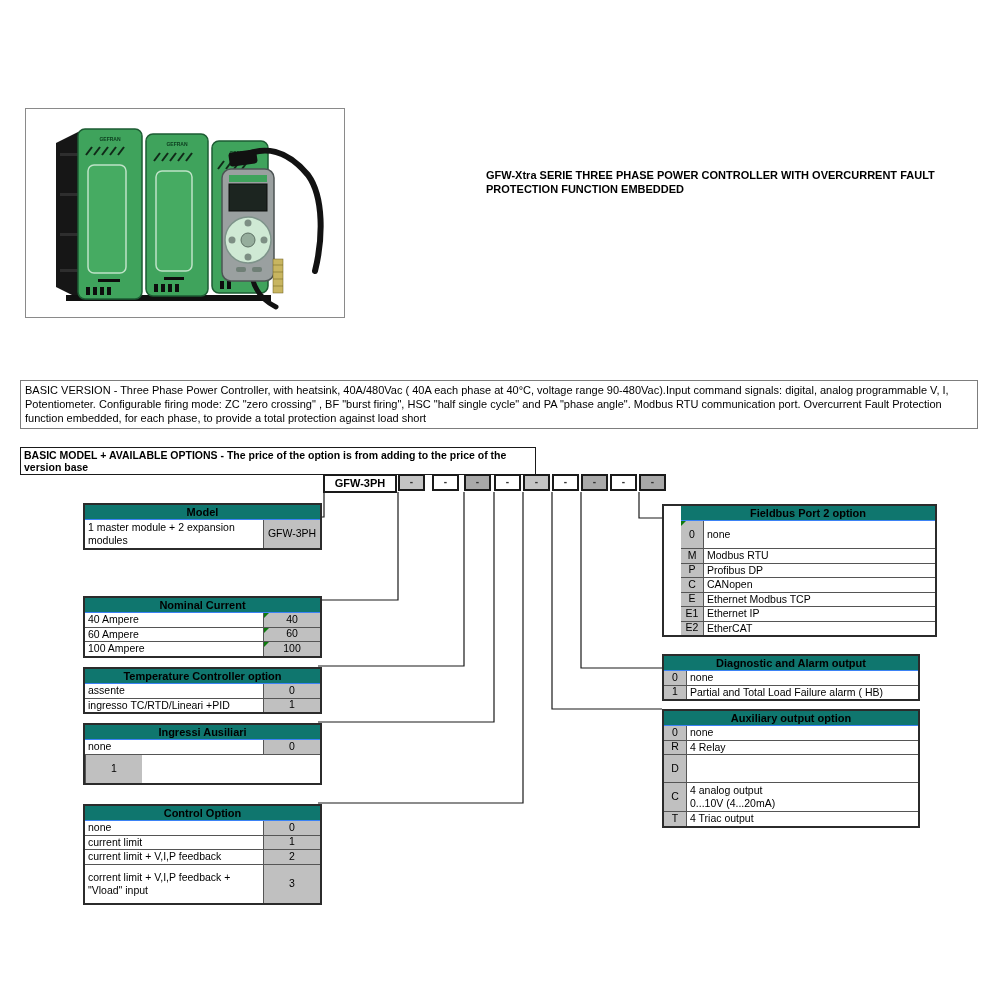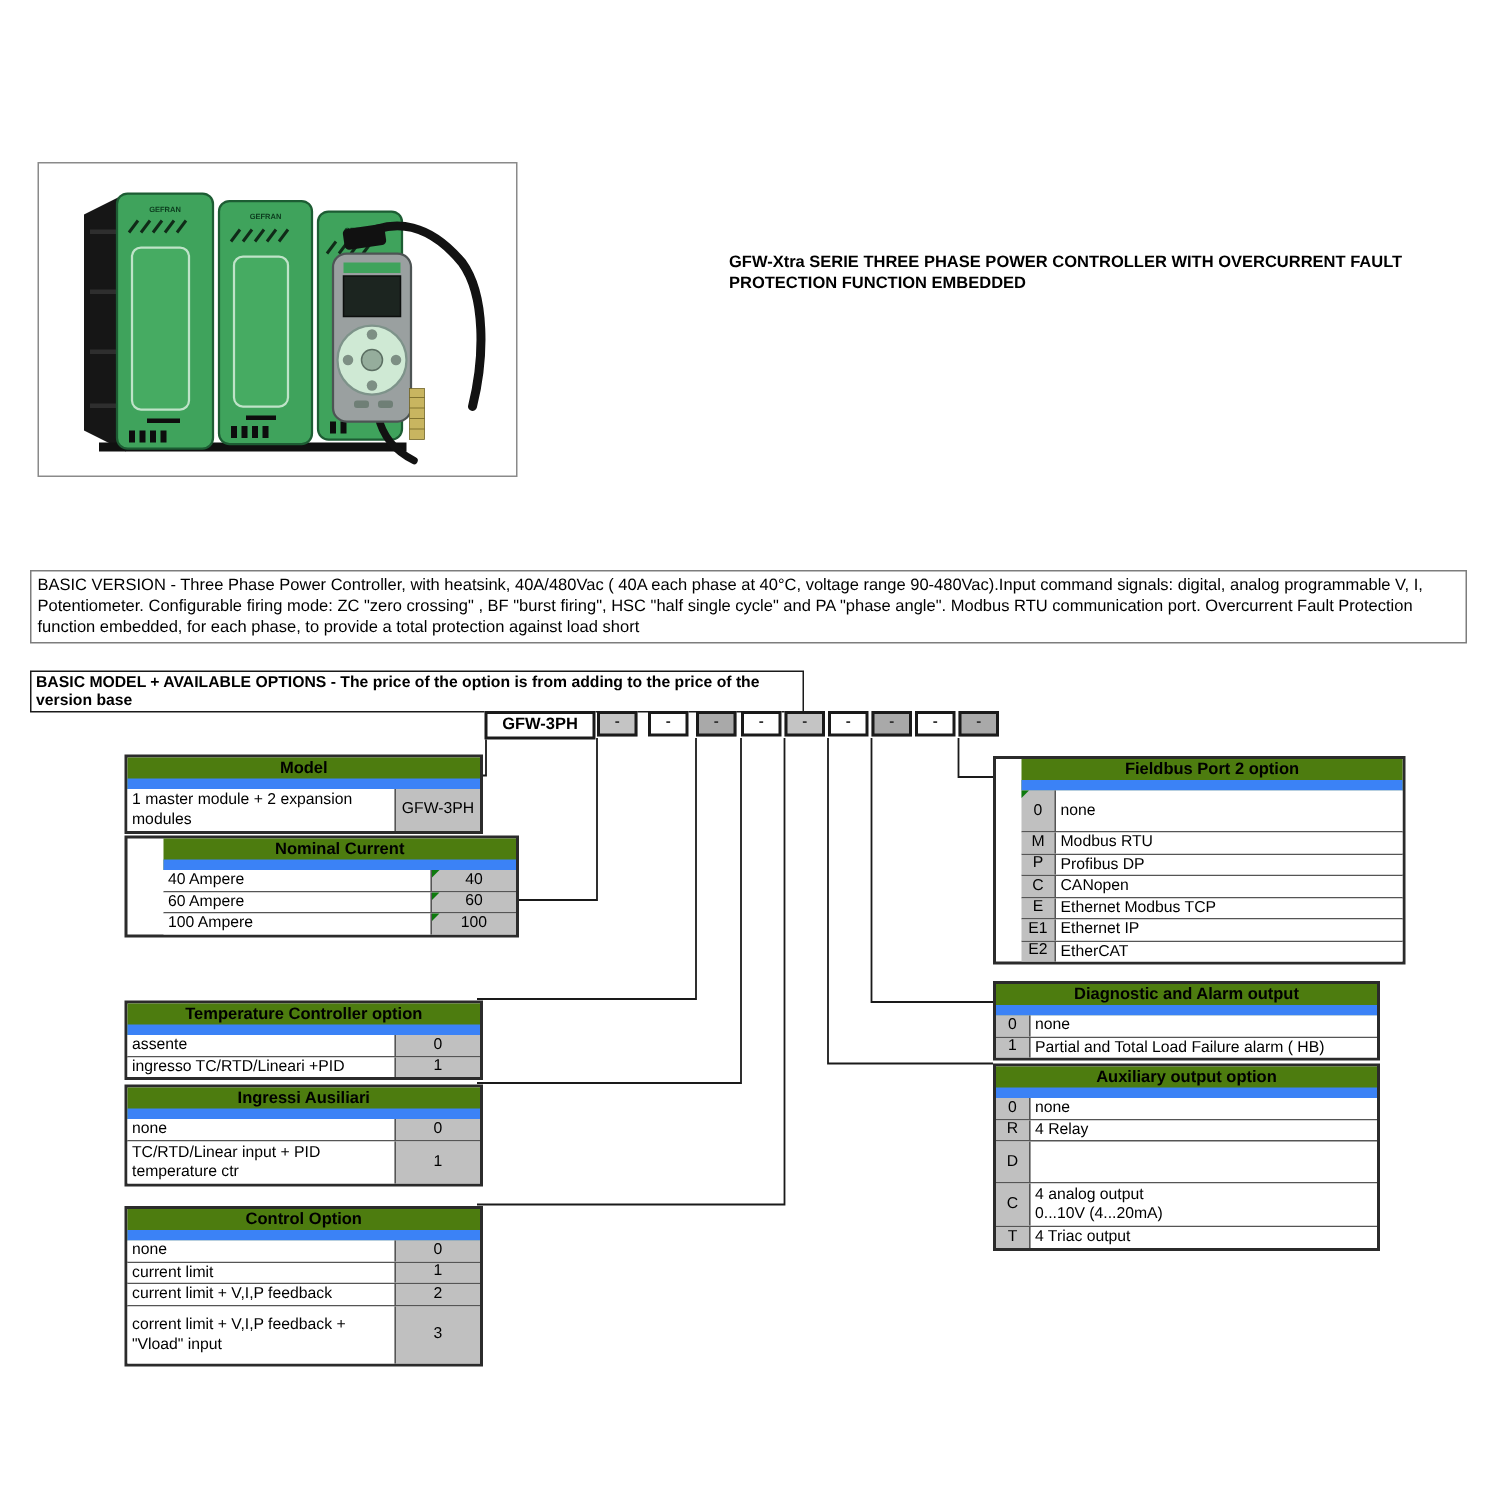--- a/index.html
+++ b/index.html
@@ -23,36 +23,36 @@
   .model-box{position:absolute;left:323px;top:0;width:70px;height:15px;border:2px solid #1a1a1a;
              background:#fff;font-size:11px;font-weight:bold;text-align:center;line-height:15px;}
   .dash-box{position:absolute;top:0;width:23px;height:13px;border:2px solid #1a1a1a;
             font-size:10px;font-weight:bold;text-align:center;line-height:12px;color:#333;}
 
   
   #connectors{position:absolute;left:0;top:0;width:1000px;height:1000px;pointer-events:none;}
 
   
   .opt-table{position:absolute;border:2px solid #2b2b2b;background:#fff;font-size:10.5px;}
-  .t-header{height:14px;background:#4d7c0f;font-weight:bold;text-align:center;
-            font-size:11px;line-height:14px;border-bottom:7px solid #3b82f6;}
+  .t-header{height:14px;background:#0f766e;font-weight:bold;text-align:center;
+            font-size:11px;line-height:14px;border-bottom:1px solid #3b82f6;}
   .t-row{display:flex;height:13.5px;border-bottom:1px solid #555;align-items:stretch;}
   .t-row:last-child{border-bottom:none;}
   .t-label{flex:1;background:#fff;display:flex;align-items:center;padding-left:3px;
            white-space:pre-line;line-height:1.2;}
   .t-code{background:#c0c0c0;display:flex;align-items:center;justify-content:center;
           position:relative;line-height:1.1;}
   .code-right .t-code{width:56px;border-left:1px solid #555;}
   .code-left  .t-code{width:22px;border-right:1px solid #555;}
   .marker{position:absolute;top:0;left:0;width:0;height:0;
           border-top:5px solid #0e7a0e;border-right:5px solid transparent;}
 
   
   #table-model      {left:83px; top:503px; width:235px;}
-  #table-nominal    {left:83px; top:557px; width:235px;padding-left:24px;}
+  #table-nominal    {left:83px; top:596px; width:235px;}
   #table-temp       {left:83px; top:667px; width:235px;}
   #table-ingressi   {left:83px; top:723px; width:235px;}
   #table-control    {left:83px; top:804px; width:235px;}
   #table-fieldbus   {left:662px;top:504px; width:254px;padding-left:17px;}
   #table-diagnostic {left:662px;top:654px; width:254px;}
   #table-auxiliary  {left:662px;top:709px; width:254px;}
 </style>
 </head>
 <body>
 
@@ -217,22 +217,20 @@
         <div class="t-code">1</div>
       </div>
     </div>
   <div class="opt-table code-right" id="table-ingressi">
       <div class="t-header">Ingressi Ausiliari</div>
       <div class="t-row">
         <div class="t-label">none</div>
         <div class="t-code">0</div>
       </div>
       <div class="t-row" style="height: 28px;">
-        <div class="t-label">TC/RTD/Linear input  + PID
-temperature ctr</div>
         <div class="t-code">1</div>
       </div>
     </div>
   <div class="opt-table code-right" id="table-control">
       <div class="t-header">Control Option</div>
       <div class="t-row">
         <div class="t-label">none</div>
         <div class="t-code">0</div>
       </div>
       <div class="t-row">

